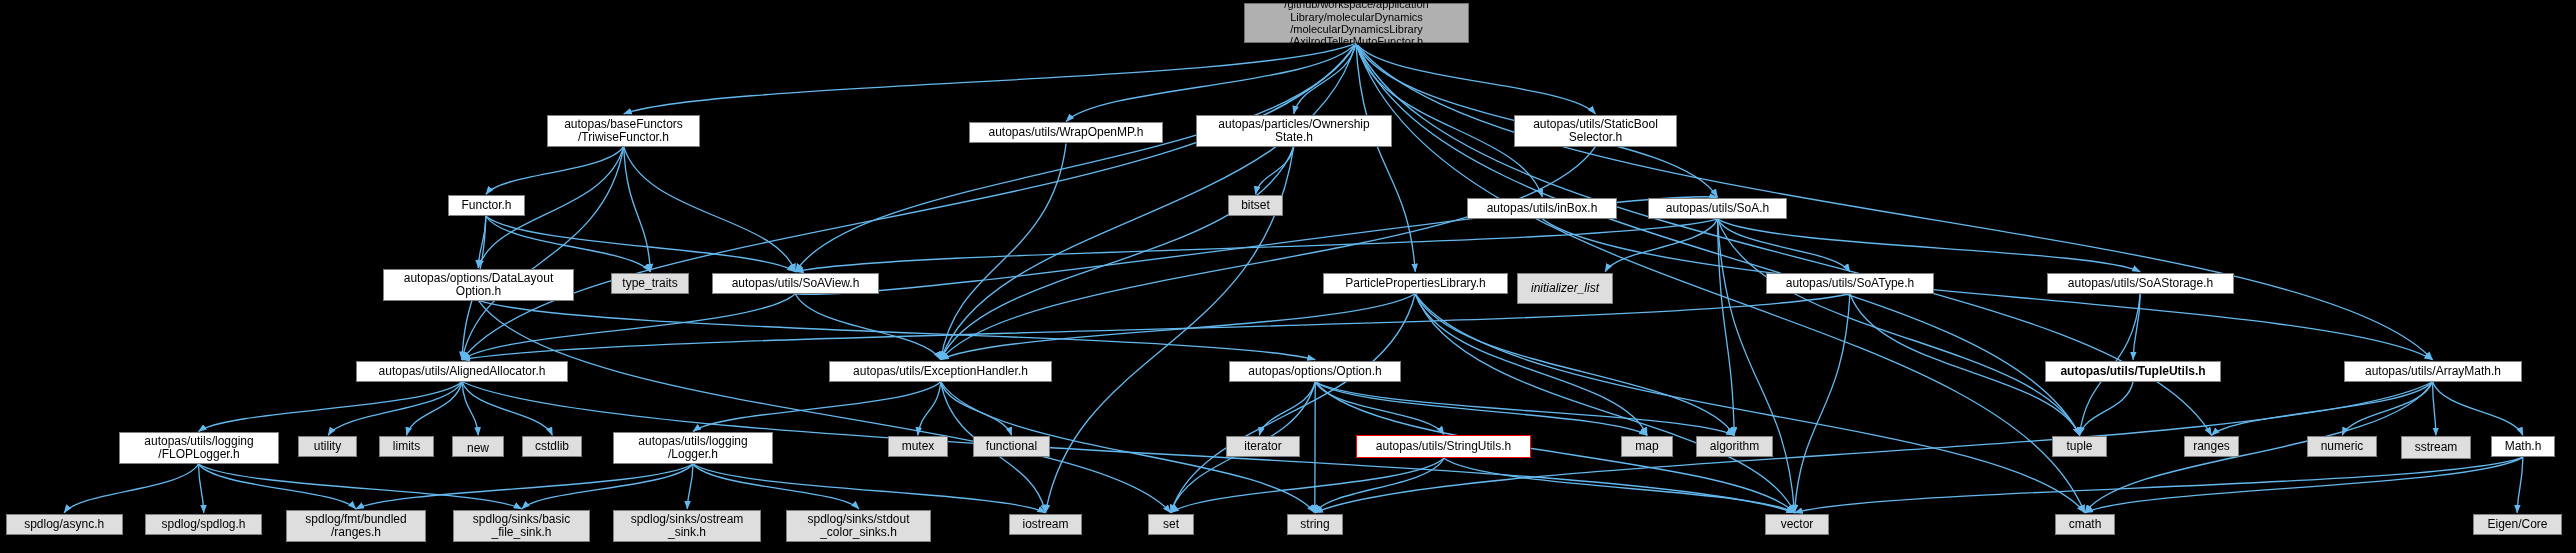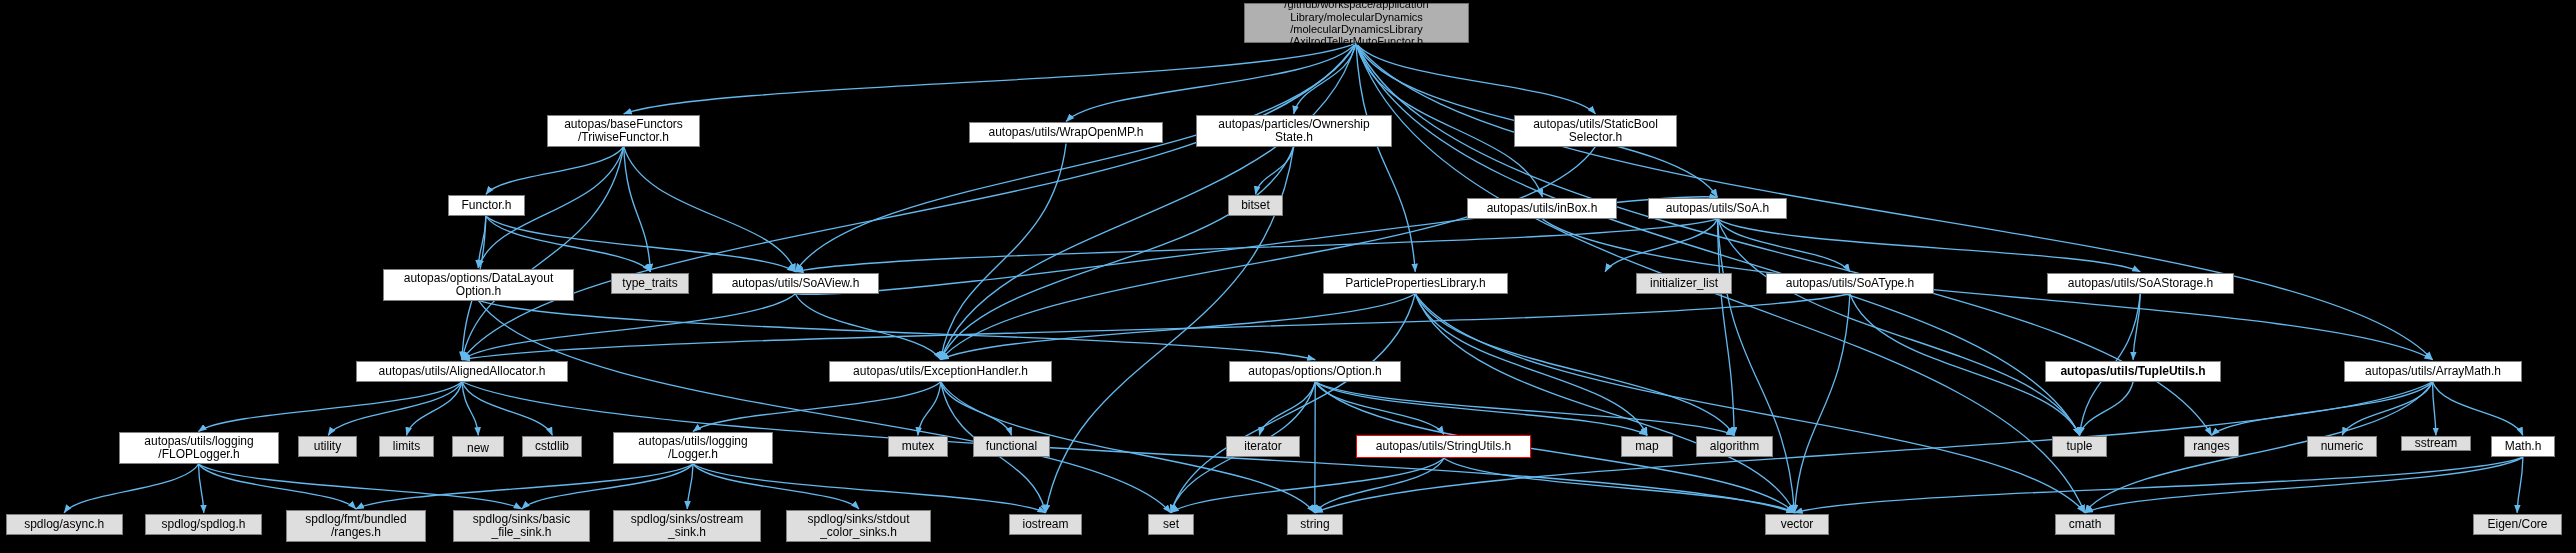--- a/index.html
+++ b/index.html
@@ -160,21 +160,21 @@
       </div>
       <div class="node sys" style="left: 611px; top: 273px; width: 78px; height: 21px;">
         <span>type_traits</span>
       </div>
       <div class="node" style="left: 712px; top: 273px; width: 167px; height: 21px;">
         <span>autopas/utils/SoAView.h</span>
       </div>
       <div class="node" style="left: 1323px; top: 273px; width: 185px; height: 21px;">
         <span>ParticlePropertiesLibrary.h</span>
       </div>
-      <div class="node sys" style="left: 1636px; top: 273px; width: 96px; height: 21px;">
+      <div class="node sys" style="left: 1517px; top: 273px; width: 96px; height: 31px; font-style: italic;">
         <span>initializer_list</span>
       </div>
       <div class="node" style="left: 1766px; top: 273px; width: 168px; height: 21px;">
         <span>autopas/utils/SoAType.h</span>
       </div>
       <div class="node" style="left: 2047px; top: 273px; width: 187px; height: 21px;">
         <span>autopas/utils/SoAStorage.h</span>
       </div>
       <div class="node" style="left: 356px; top: 361px; width: 212px; height: 21px;">
         <span>autopas/utils/AlignedAllocator.h</span>
@@ -231,21 +231,21 @@
       </div>
       <div class="node sys" style="left: 2052px; top: 436px; width: 55px; height: 21px;">
         <span>tuple</span>
       </div>
       <div class="node sys" style="left: 2184px; top: 436px; width: 55px; height: 21px;">
         <span>ranges</span>
       </div>
       <div class="node sys" style="left: 2307px; top: 436px; width: 70px; height: 21px;">
         <span>numeric</span>
       </div>
-      <div class="node sys" style="left: 2401px; top: 436px; width: 70px; height: 15px; text-align: center;">
+      <div class="node sys" style="left: 2401px; top: 436px; width: 70px; height: 23px; text-align: center;">
         <span>sstream</span>
       </div>
       <div class="node" style="left: 2491px; top: 436px; width: 64px; height: 21px;">
         <span>Math.h</span>
       </div>
       <div class="node sys" style="left: 5.7px; top: 514px; width: 117px; height: 21px;">
         <span>spdlog/async.h</span>
       </div>
       <div class="node sys" style="left: 145px; top: 514px; width: 117px; height: 21px;">
         <span>spdlog/spdlog.h</span>

